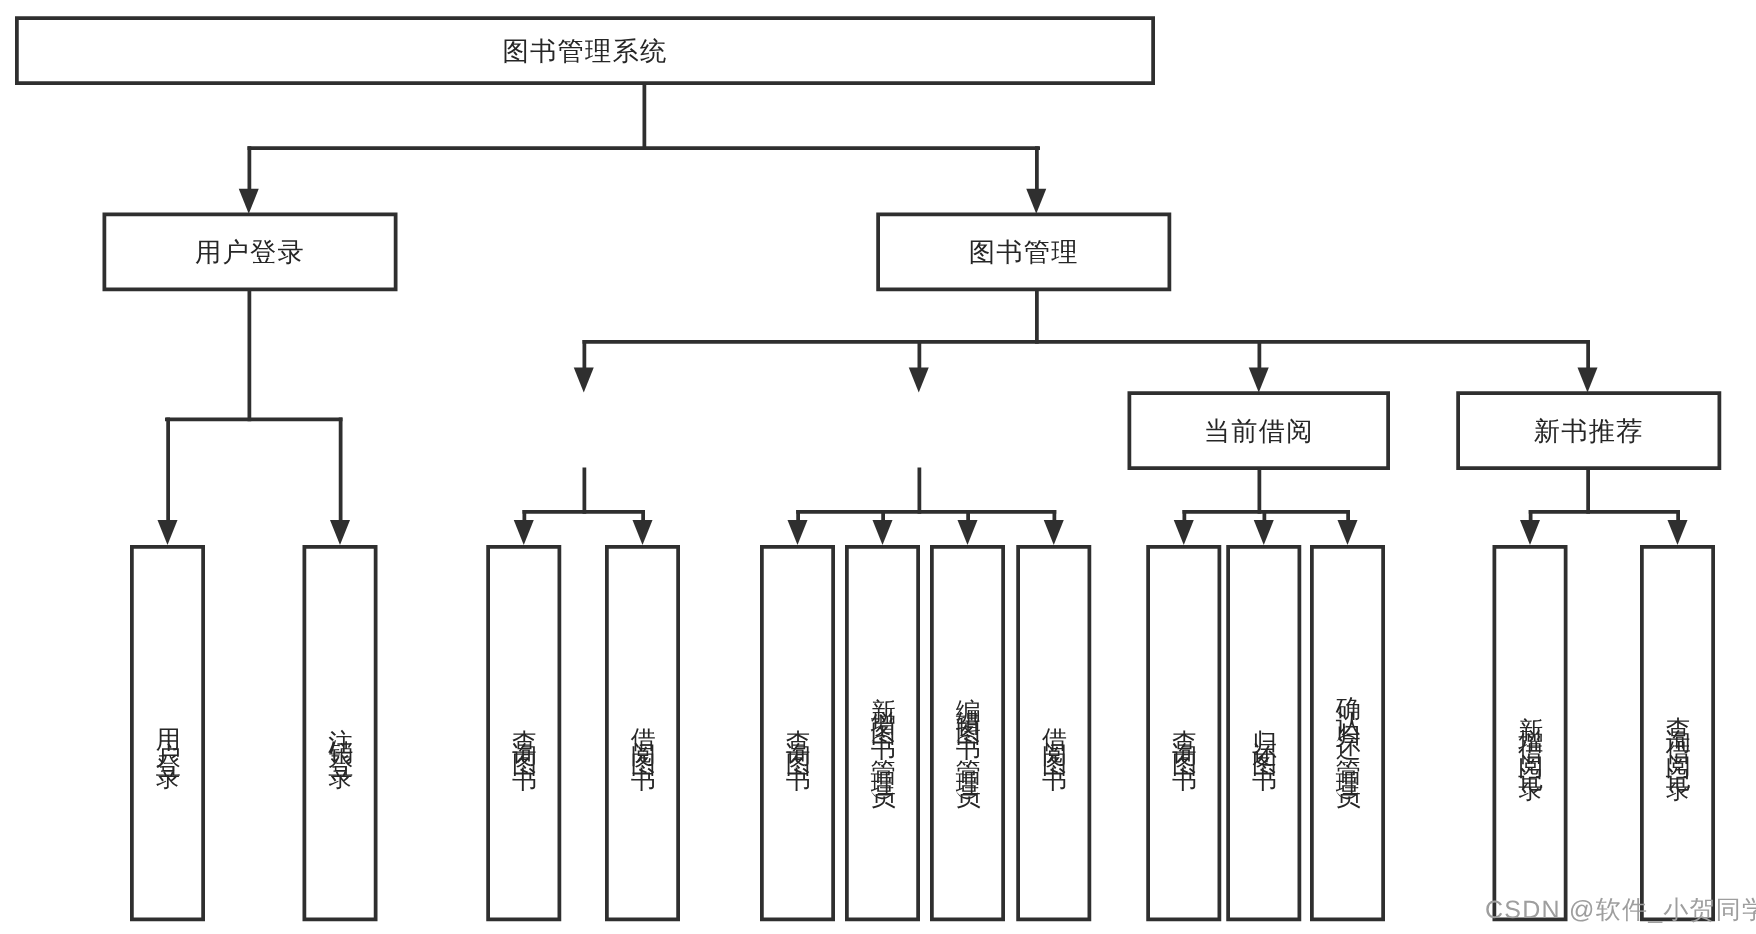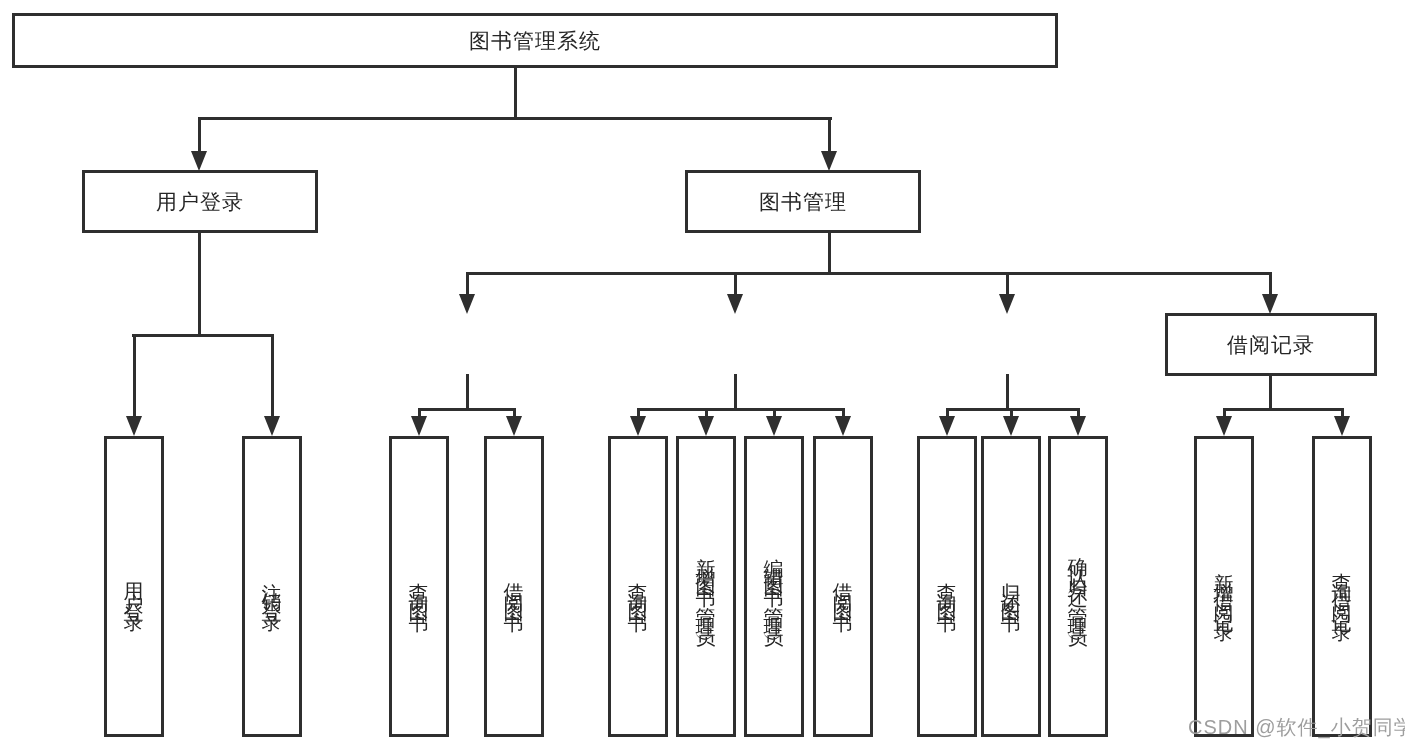--- a/index.html
+++ b/index.html
@@ -40,37 +40,40 @@
     position:absolute;left:1188px;top:714px;
     font-size:20px;color:var(--watermark-color,#9e9e9e);
     white-space:nowrap;z-index:10;letter-spacing:1px;
   }
 </style>
 </head>
 <body>
 
 <div id="canvas">
 
-  <div class="hbox" style="left:12px;top:13px;width:1046px;height:55px">
+  <div class="hbox" style="left:12px;top:13px;width:912px;height:55px">
     <span>图书管理系统</span>
   </div>
 
   <div class="hbox" style="left:82px;top:170px;width:236px;height:63px">
     <span>用户登录</span>
   </div>
 
-  <div class="hbox" style="left:685px;top:170px;width:236px;height:63px">
+  <div class="hbox" style="left:701px;top:170px;width:236px;height:63px">
     <span>图书管理</span>
   </div>
 
 
 
+  <div class="hbox" style="left:902px;top:313px;width:210px;height:63px">
+    <span>当前借阅</span>
+  </div>
 
   <div class="hbox" style="left:1165px;top:313px;width:212px;height:63px">
-    <span>借阅记录</span>
+    <span>新书推荐</span>
   </div>
 
   <div class="vbox" style="left:104px">
     <span>用户登录</span>
   </div>
   <div class="vbox" style="left:242px">
     <span>注销登录</span>
   </div>
 
   <div class="vbox" style="left:389px">

